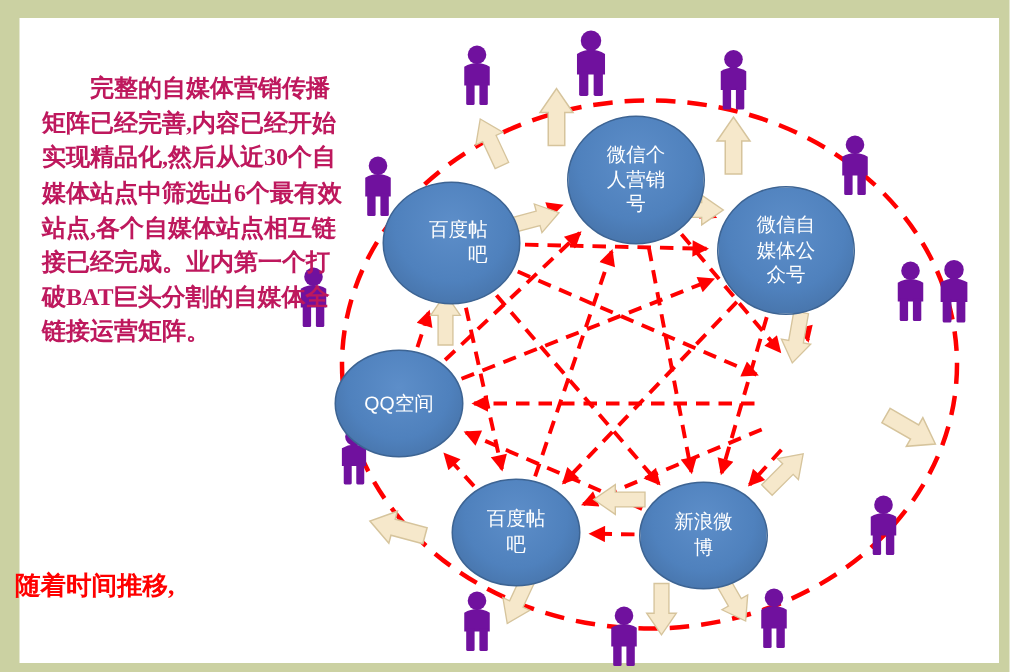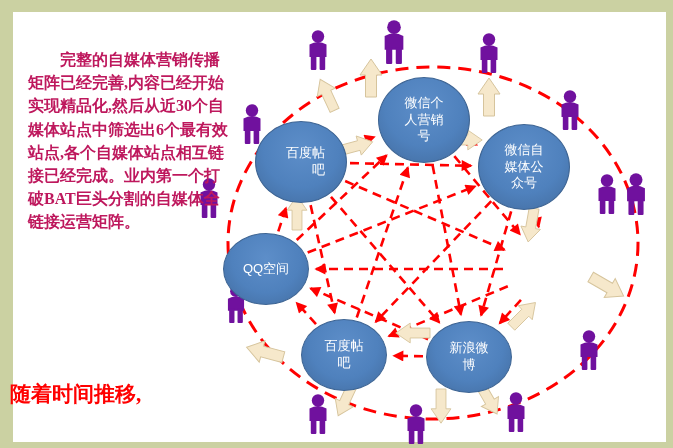--- a/index.html
+++ b/index.html
@@ -35,21 +35,21 @@
   #intro {
     position:absolute; left:28px; top:48px; width:206px;
     font-family:Liberation Serif, serif;
     font-size:16px; font-weight:bold; line-height:1.45;
     text-indent:2em; color:#be185d;
     z-index:3;
   }
   #footer-text {
     position:absolute; left:10px; top:380px;
     font-family:"Liberation Serif","DejaVu Serif",serif;
-    font-size:21px; font-weight:bold; color:#ff0000; line-height:1.35;
+    font-size:17px; font-weight:bold; color:#ff0000; line-height:1.35;
     z-index:3;
   }
 </style>
 </head>
 <body>
 
 <div id="panel"></div>
 
 <svg id="diagram-svg" viewBox="0 0 673 448">
     <defs>

